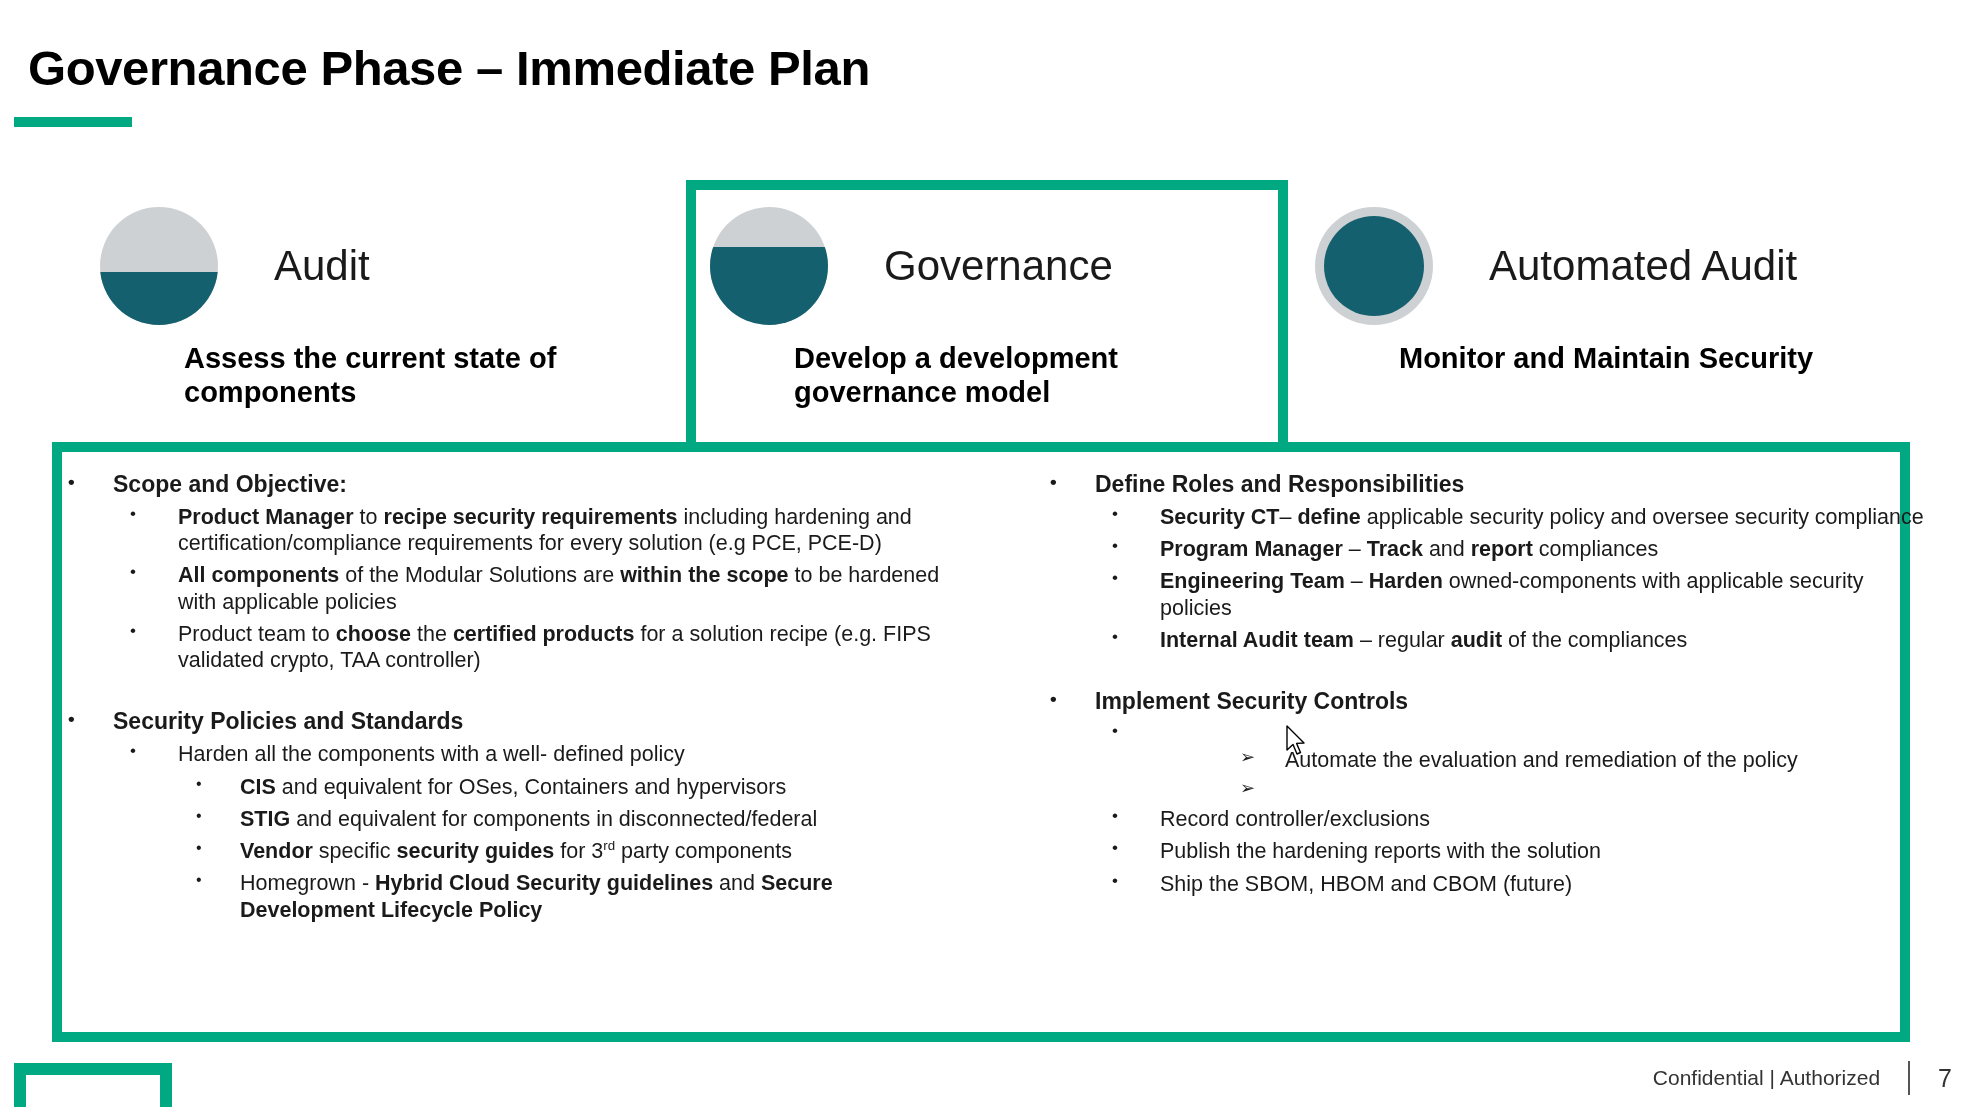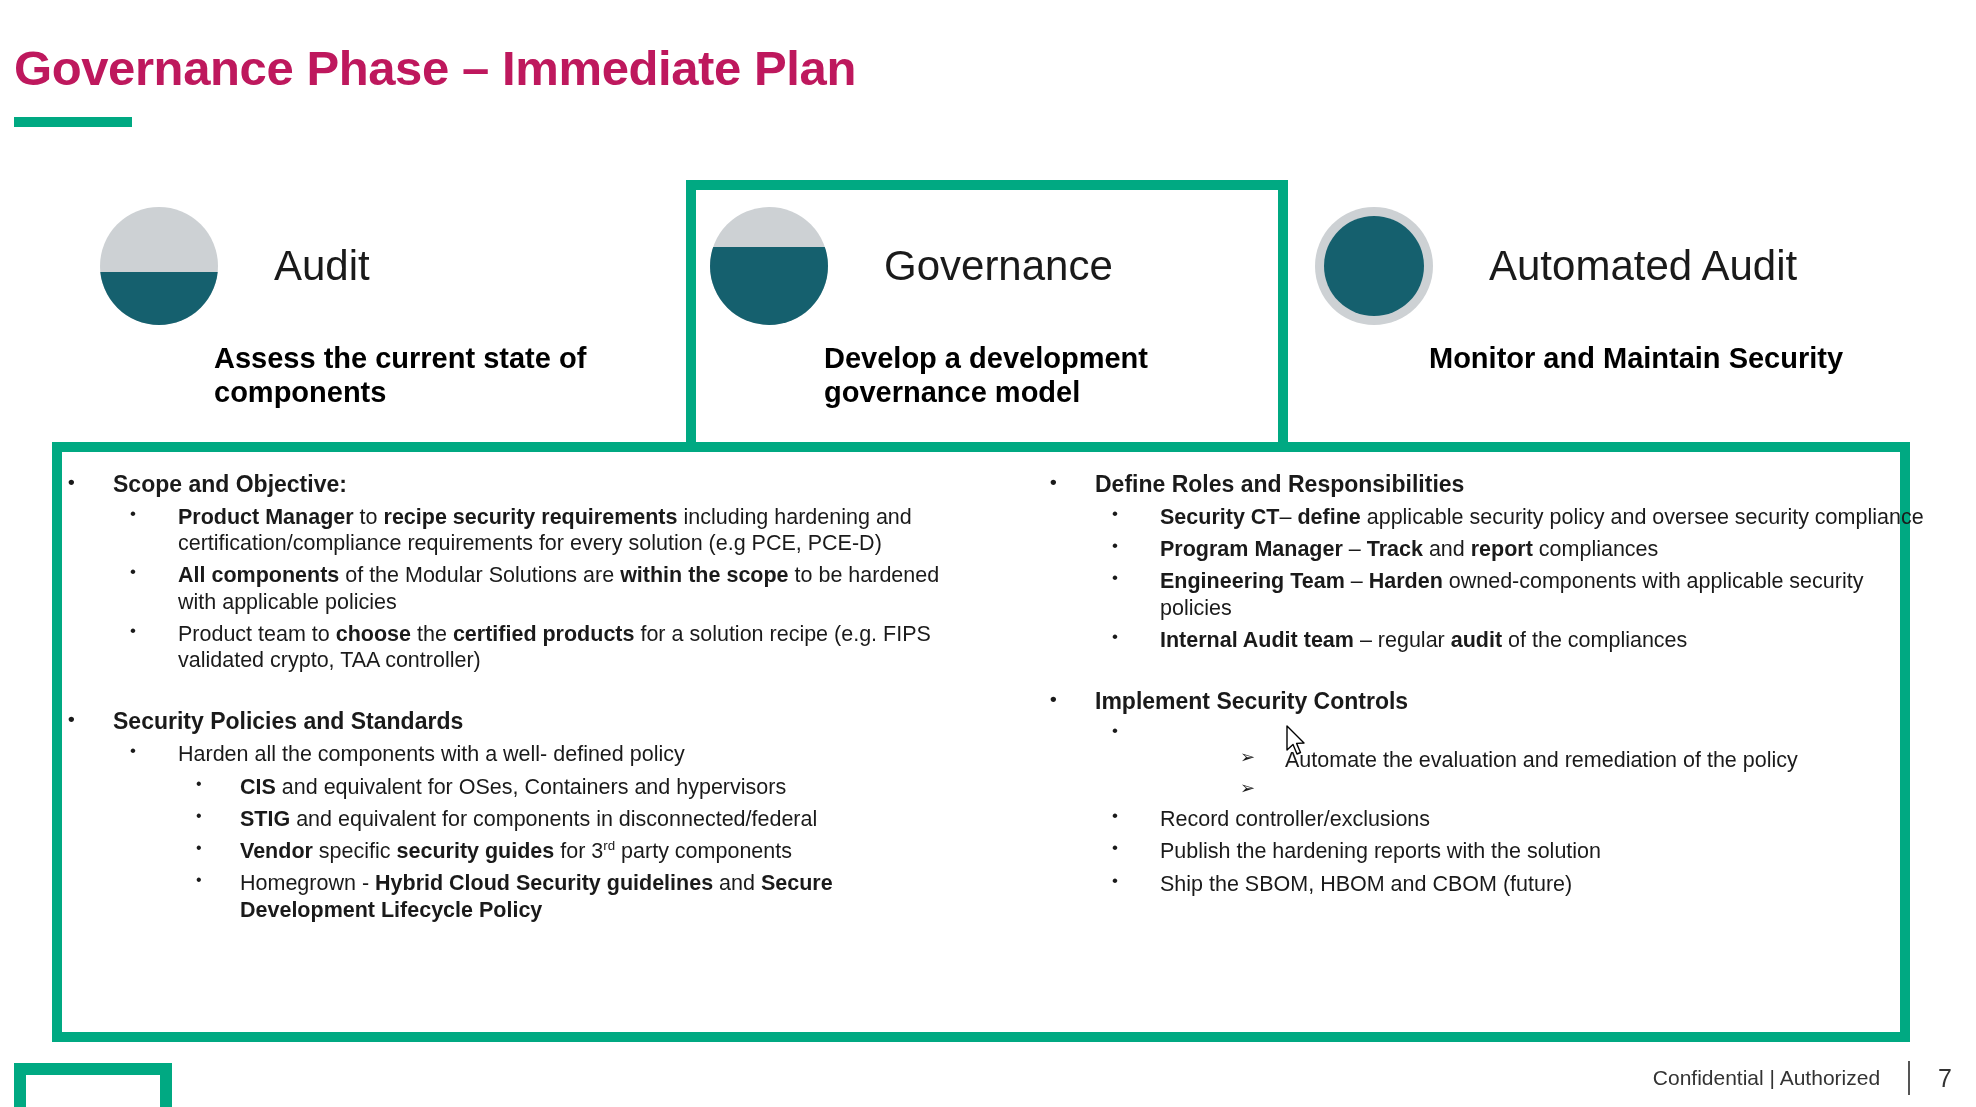--- a/index.html
+++ b/index.html
@@ -12,26 +12,26 @@
     height: 1107px;
     position: relative;
     overflow: hidden;
     font-family: "Liberation Sans", sans-serif;
     color: #000000;
   }
 
   
   #slide-title {
     position: absolute;
-    left: 14px;
+    left: 28px;
     top: 40px;
     font-size: 49px;
     font-weight: bold;
     letter-spacing: -0.4px;
-    color: #be185d;
+    color: #000000;
     white-space: nowrap;
   }
   #title-underline {
     position: absolute;
     left: 14px;
     top: 117px;
     width: 118px;
     height: 10px;
     background: #00a982;
   }
@@ -105,21 +105,21 @@
   }
   .phase-name {
     font-size: 42px;
     font-weight: 400;
     color: #1a1a1a;
     margin-left: 56px;
     white-space: nowrap;
   }
   .phase-sub {
     margin-top: 14px;
-    margin-left: 114px;
+    margin-left: 84px;
     font-size: 29px;
     font-weight: bold;
     line-height: 1.18;
     color: #000000;
     max-width: 420px;
   }
 
   
   .col {
     position: absolute;

